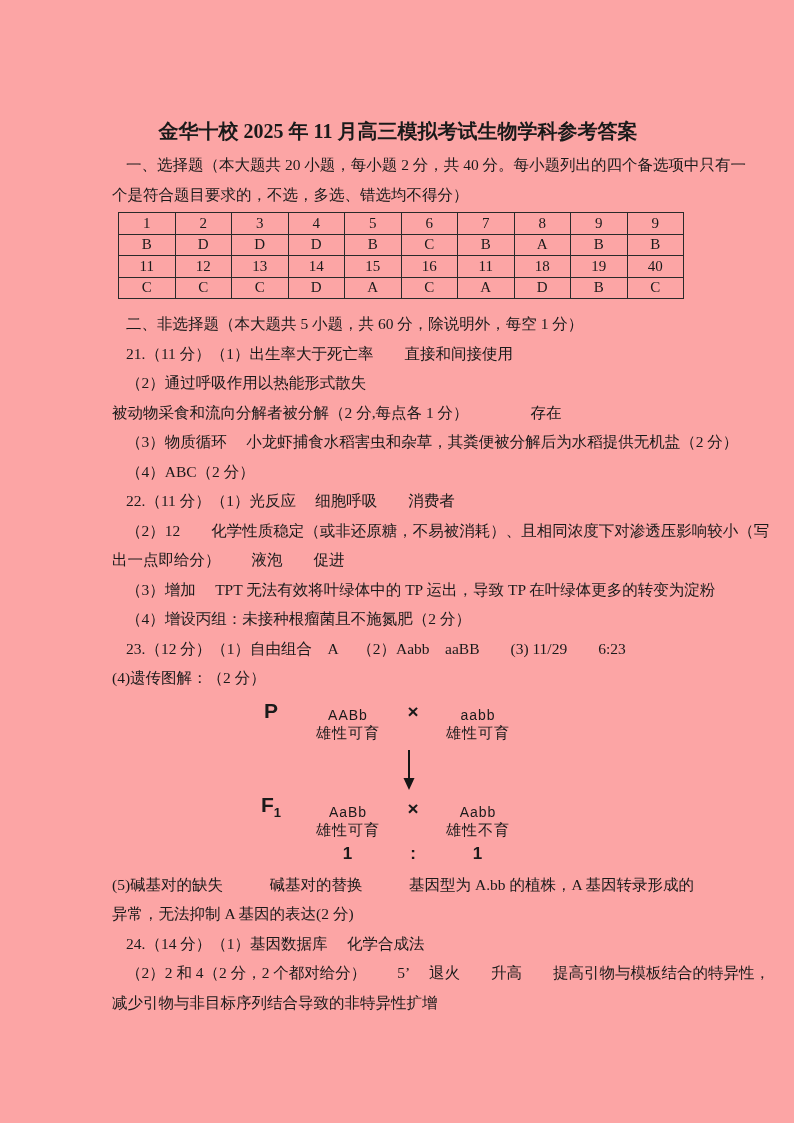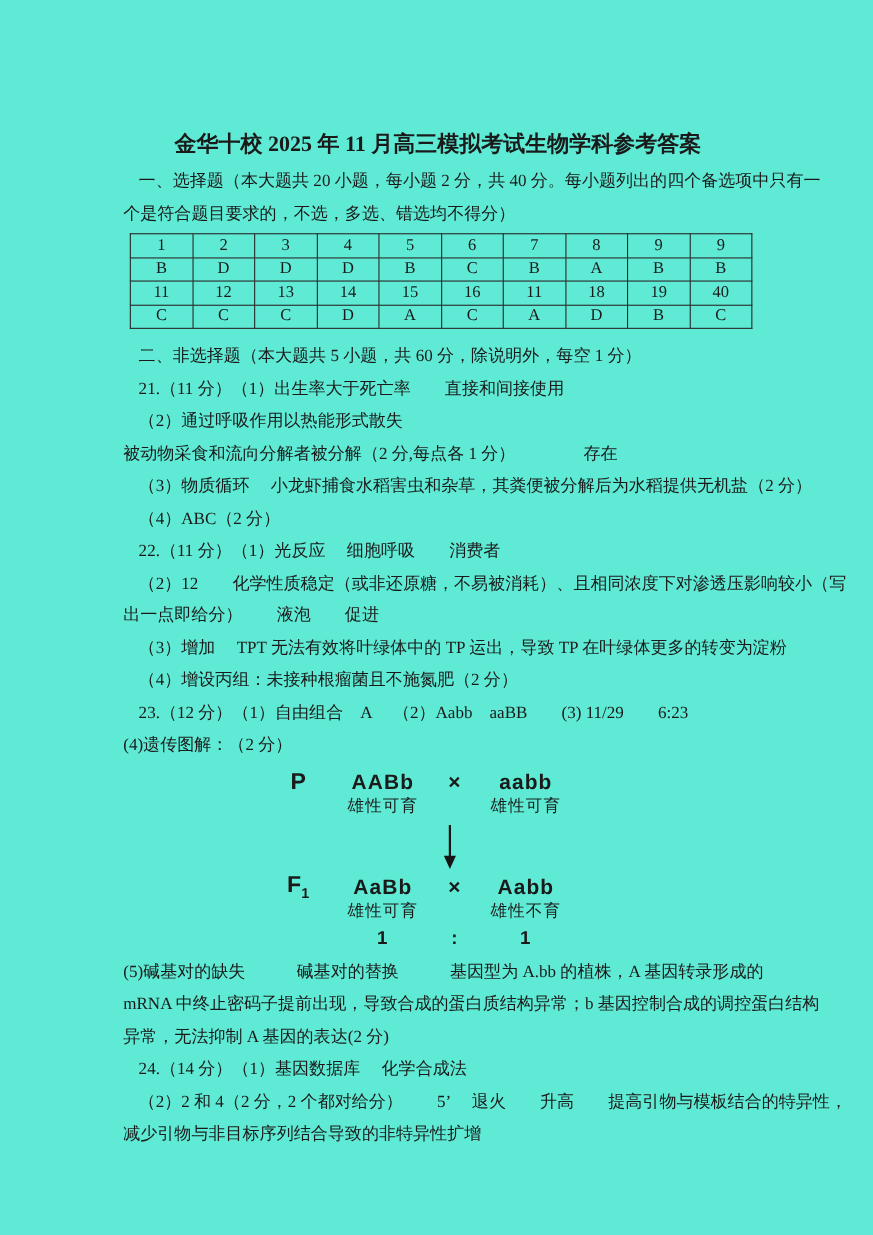--- a/index.html
+++ b/index.html
@@ -1,20 +1,20 @@
 <!DOCTYPE html>
 <html><head>
 <meta charset="utf-8">
 <style>
   html,body{margin:0;padding:0;background:#e8e8e8;}
   .page{
     position:relative;
     width:794px;height:1123px;
     margin:0 auto;
-    background:#5eead4;
+    background:#fca5a5;
     font-family:"Liberation Serif","DejaVu Serif",serif;
     color:#1a1a1a;
     overflow:hidden;
   }
   .content{
     position:absolute;
     left:112px;top:118px;
     width:572px;
   }
   .doc-title{
@@ -51,21 +51,21 @@
   }
   
   .diagram{
     margin:6px 0 4px 130px;
     width:300px;
     font-family:"Liberation Sans","DejaVu Sans",sans-serif;
   }
   .drow{display:flex;align-items:flex-end;}
   .dcell{text-align:center;}
   .c-label{width:58px;font-size:21px;font-weight:600;text-align:center;}
-  .c-geno{width:96px;font-size:19px;font-weight:700;letter-spacing:1px;}
+  .c-geno{width:96px;font-size:14px;font-weight:400;letter-spacing:1px;}
   .c-cross{width:34px;font-size:19px;font-weight:600;}
   .notes .dcell{font-size:15px;font-weight:400;font-family:"Liberation Serif","DejaVu Serif",serif;line-height:20px;}
   .arrow-row{display:flex;}
   .arrow-spacer{width:152px;}
   .ratio .dcell{font-size:17px;font-weight:700;line-height:24px;}
   .f1sub{font-size:13px;vertical-align:sub;}
   .gap6{height:6px;}
   .gap2{height:2px;}
 </style>
 </head>
@@ -183,20 +183,19 @@
       <div class="gap2"></div>
       <div class="drow ratio">
         <span class="dcell c-label"></span>
         <span class="dcell c-geno">1</span>
         <span class="dcell c-cross">:</span>
         <span class="dcell c-geno">1</span>
       </div>
     </div>
 
     <p class="line">(5)碱基对的缺失　　　碱基对的替换　　　基因型为 A.bb 的植株，A 基因转录形成的</p>
-    <p class="line">mRNA 中终止密码子提前出现，导致合成的蛋白质结构异常；b 基因控制合成的调控蛋白结构</p>
     <p class="line">异常，无法抑制 A 基因的表达(2 分)</p>
     <p class="line indent">24.（14 分）（1）基因数据库　 化学合成法</p>
     <p class="line indent">（2）2 和 4（2 分，2 个都对给分）　　5’　 退火　　升高　　提高引物与模板结合的特异性，</p>
     <p class="line">减少引物与非目标序列结合导致的非特异性扩增</p>
 
   </div>
 </div>
 
 </body></html>

